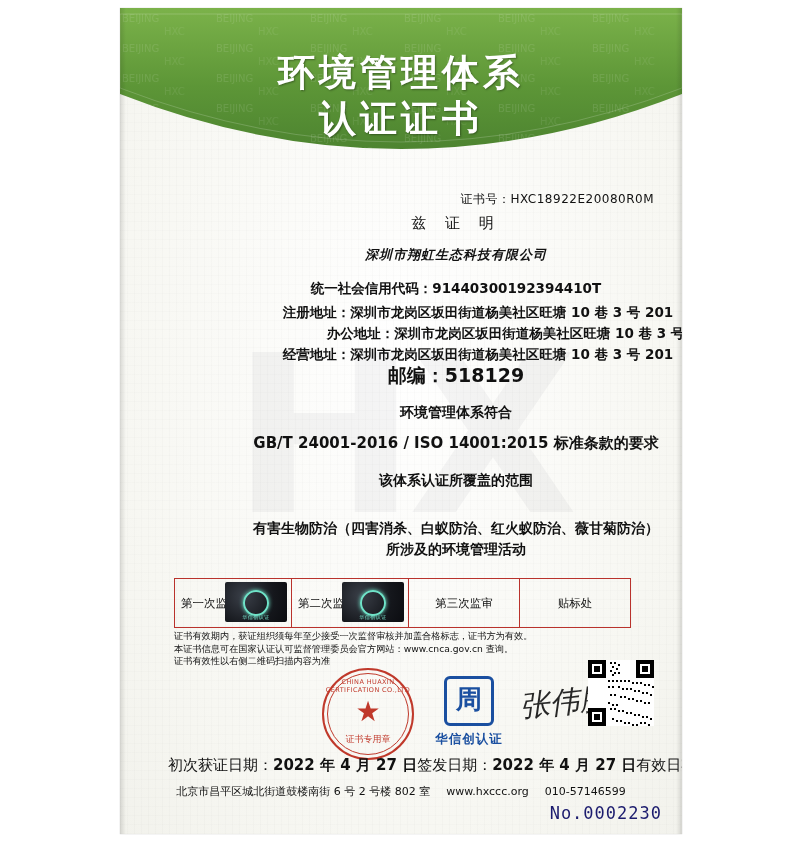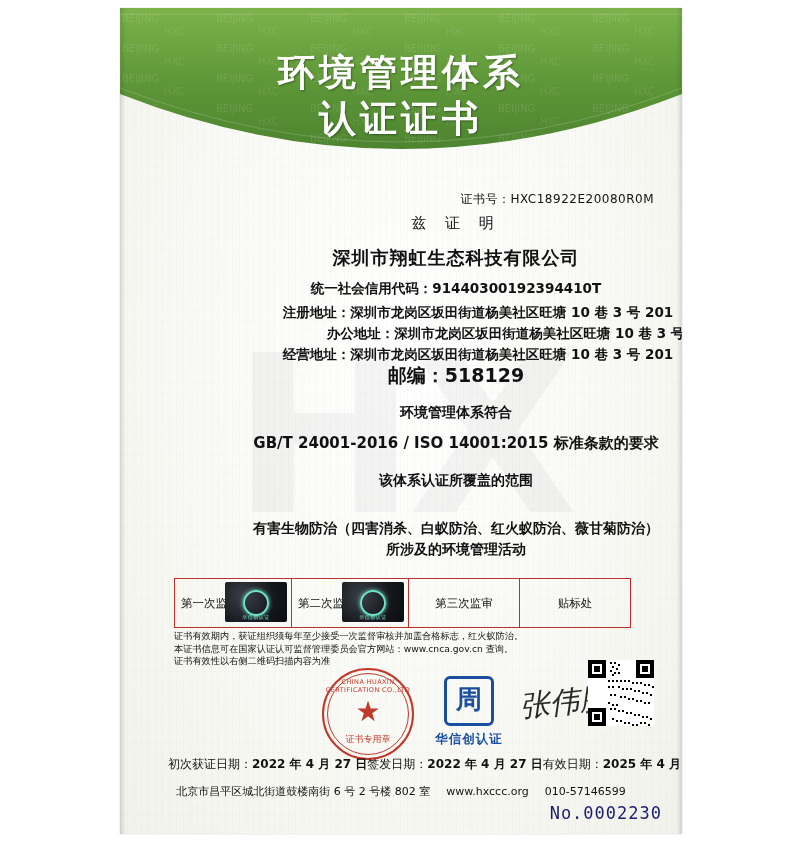--- a/index.html
+++ b/index.html
@@ -95,23 +95,24 @@
     font-family: "DejaVu Sans", sans-serif;
   }
   .zizhengming {
     top: 206px;
     font-size: 15px;
     letter-spacing: 7px;
     font-weight: normal;
   }
   .company {
     top: 238px;
-    font-size: 18px;
+    font-size: 13px;
     font-weight: bold;
     letter-spacing: 1px;
+    font-style: italic;
   }
   .credit {
     top: 272px;
     font-size: 13.5px;
     font-weight: bold;
   }
   .addr {
     font-size: 13.5px;
     font-weight: bold;
     white-space: nowrap;
@@ -302,21 +303,21 @@
   }
 
   
   .dates {
     position: absolute;
     left: 48px;
     top: 748px;
     width: 470px;
     display: flex;
     justify-content: space-between;
-    font-size: 12px;
+    font-size: 15px;
     color: #111;
     font-family: "DejaVu Sans", sans-serif;
   }
   .dates .d { white-space: nowrap; }
   .dates .val { font-weight: bold; }
   .footer-addr {
     position: absolute;
     left: 0;
     top: 768px;
     width: 562px;
@@ -413,21 +414,21 @@
       </div>
       <div class="surv-cell centered">
         <span class="surv-label">第三次监审</span>
       </div>
       <div class="surv-cell centered">
         <span class="surv-label">贴标处</span>
       </div>
     </div>
 
     <div class="fineprint">
-      <div>证书有效期内，获证组织须每年至少接受一次监督审核并加盖合格标志，红火蚁防治。</div>
+      <div>证书有效期内，获证组织须每年至少接受一次监督审核并加盖合格标志，证书方为有效。</div>
       <div>本证书信息可在国家认证认可监督管理委员会官方网站：www.cnca.gov.cn 查询。</div>
       <div>证书有效性以右侧二维码扫描内容为准</div>
     </div>
 
     <div class="seal-cnas">
       <div class="seal-ring"></div>
       <div class="seal-inner-ring"></div>
       <div class="seal-text-top">CHINA HUAXIN CERTIFICATION CO.,LTD</div>
       <div class="star">★</div>
       <div class="seal-text-bottom">证书专用章</div>

